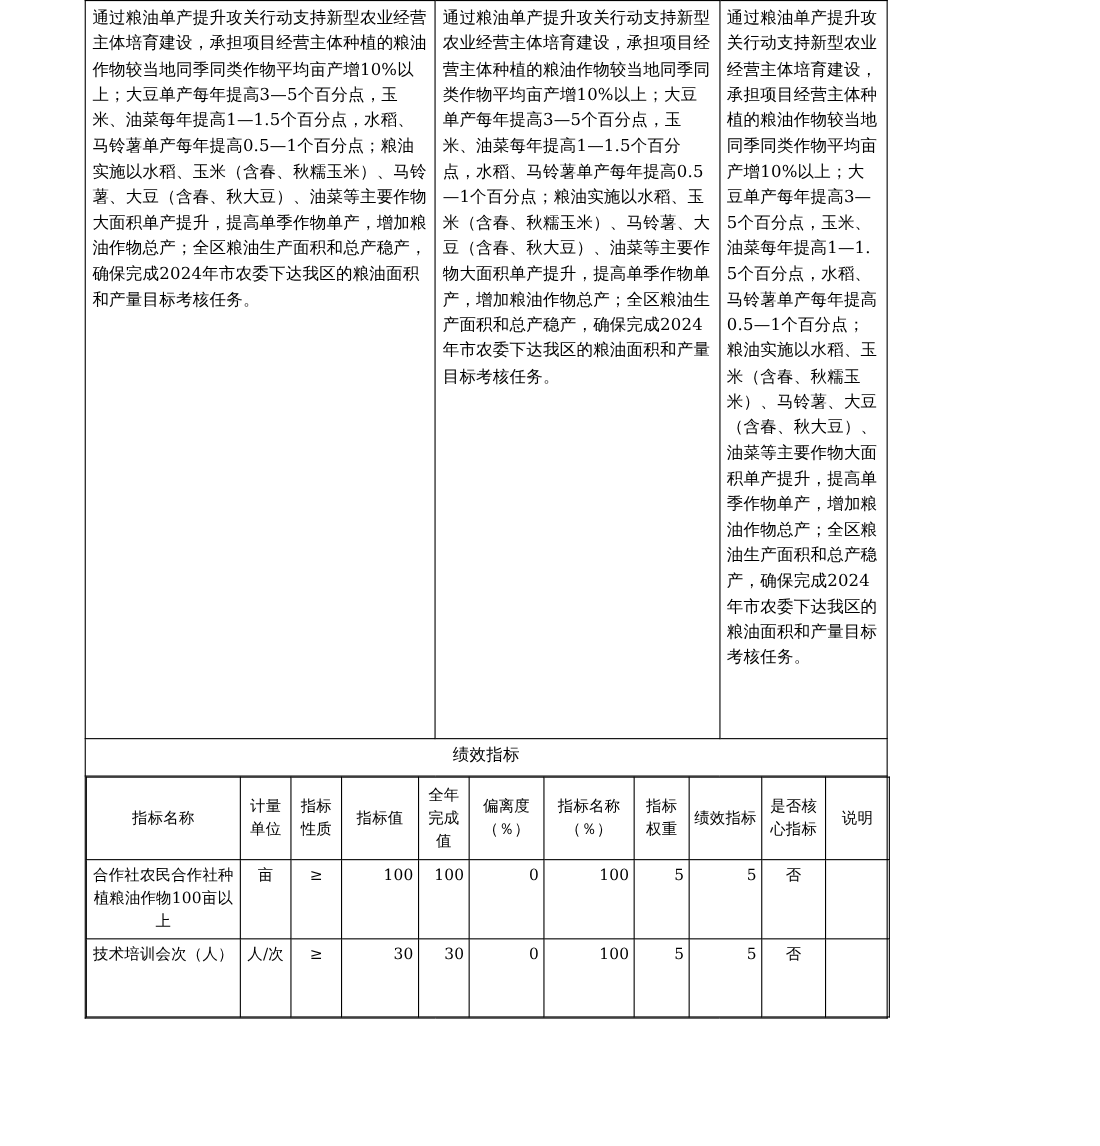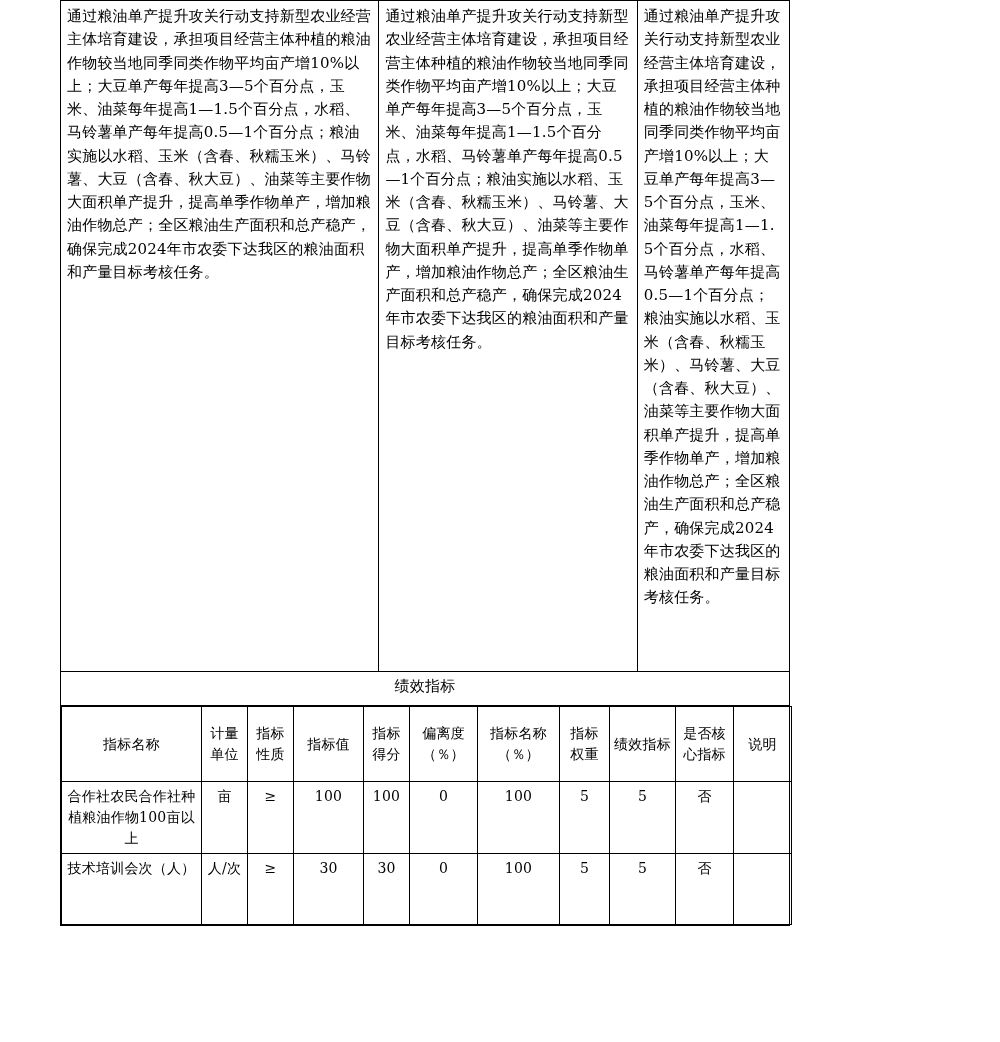--- a/index.html
+++ b/index.html
@@ -15,21 +15,21 @@
     overflow: hidden;
   }
   .page {
     position: relative;
     width: 1000px;
     height: 1042px;
   }
   table.doc {
     border-collapse: collapse;
     table-layout: fixed;
-    margin-left: 60px;
+    margin-left: 77px;
     width: 730px;
     border: 1px solid #000;
   }
   table.doc td {
     border: 1px solid #000;
     vertical-align: top;
     padding: 4px 6px 6px 6px;
     font-size: 15px;
     line-height: 1.55;
     letter-spacing: 0.2px;
@@ -79,21 +79,21 @@
   .m-weight { width: 50px; }
   .m-score  { width: 66px; }
   .m-core   { width: 58px; }
   .m-note   { width: 58px; }
 
   .metrics tbody td {
     height: 62px;
     vertical-align: top;
   }
   .cell-left   { text-align: center; }
-  .cell-right  { text-align: center; padding-right: 6px; }
+  .cell-right  { text-align: right; padding-right: 6px; }
   .nowrap { word-break: keep-all; }
 </style>
 </head>
 <body>
 
 <div class="page">
 
   <table class="doc">
     <colgroup>
       <col class="narr-col-1">
@@ -132,21 +132,21 @@
               <col class="m-score">
                 <col class="m-core">
                 <col class="m-note">
             </colgroup>
             <thead>
               <tr>
                 <th>指标名称</th>
                 <th>计量单位</th>
                 <th>指标性质</th>
                 <th>指标值</th>
-                <th>指标得分</th>
+                <th>全年完成值</th>
                 <th>偏离度（％）</th>
                 <th>指标名称（％）</th>
                 <th>指标权重</th>
                 <th>绩效指标</th>
                 <th>是否核心指标</th>
                 <th>说明</th>
               </tr>
             </thead>
             <tbody>
               <tr>

